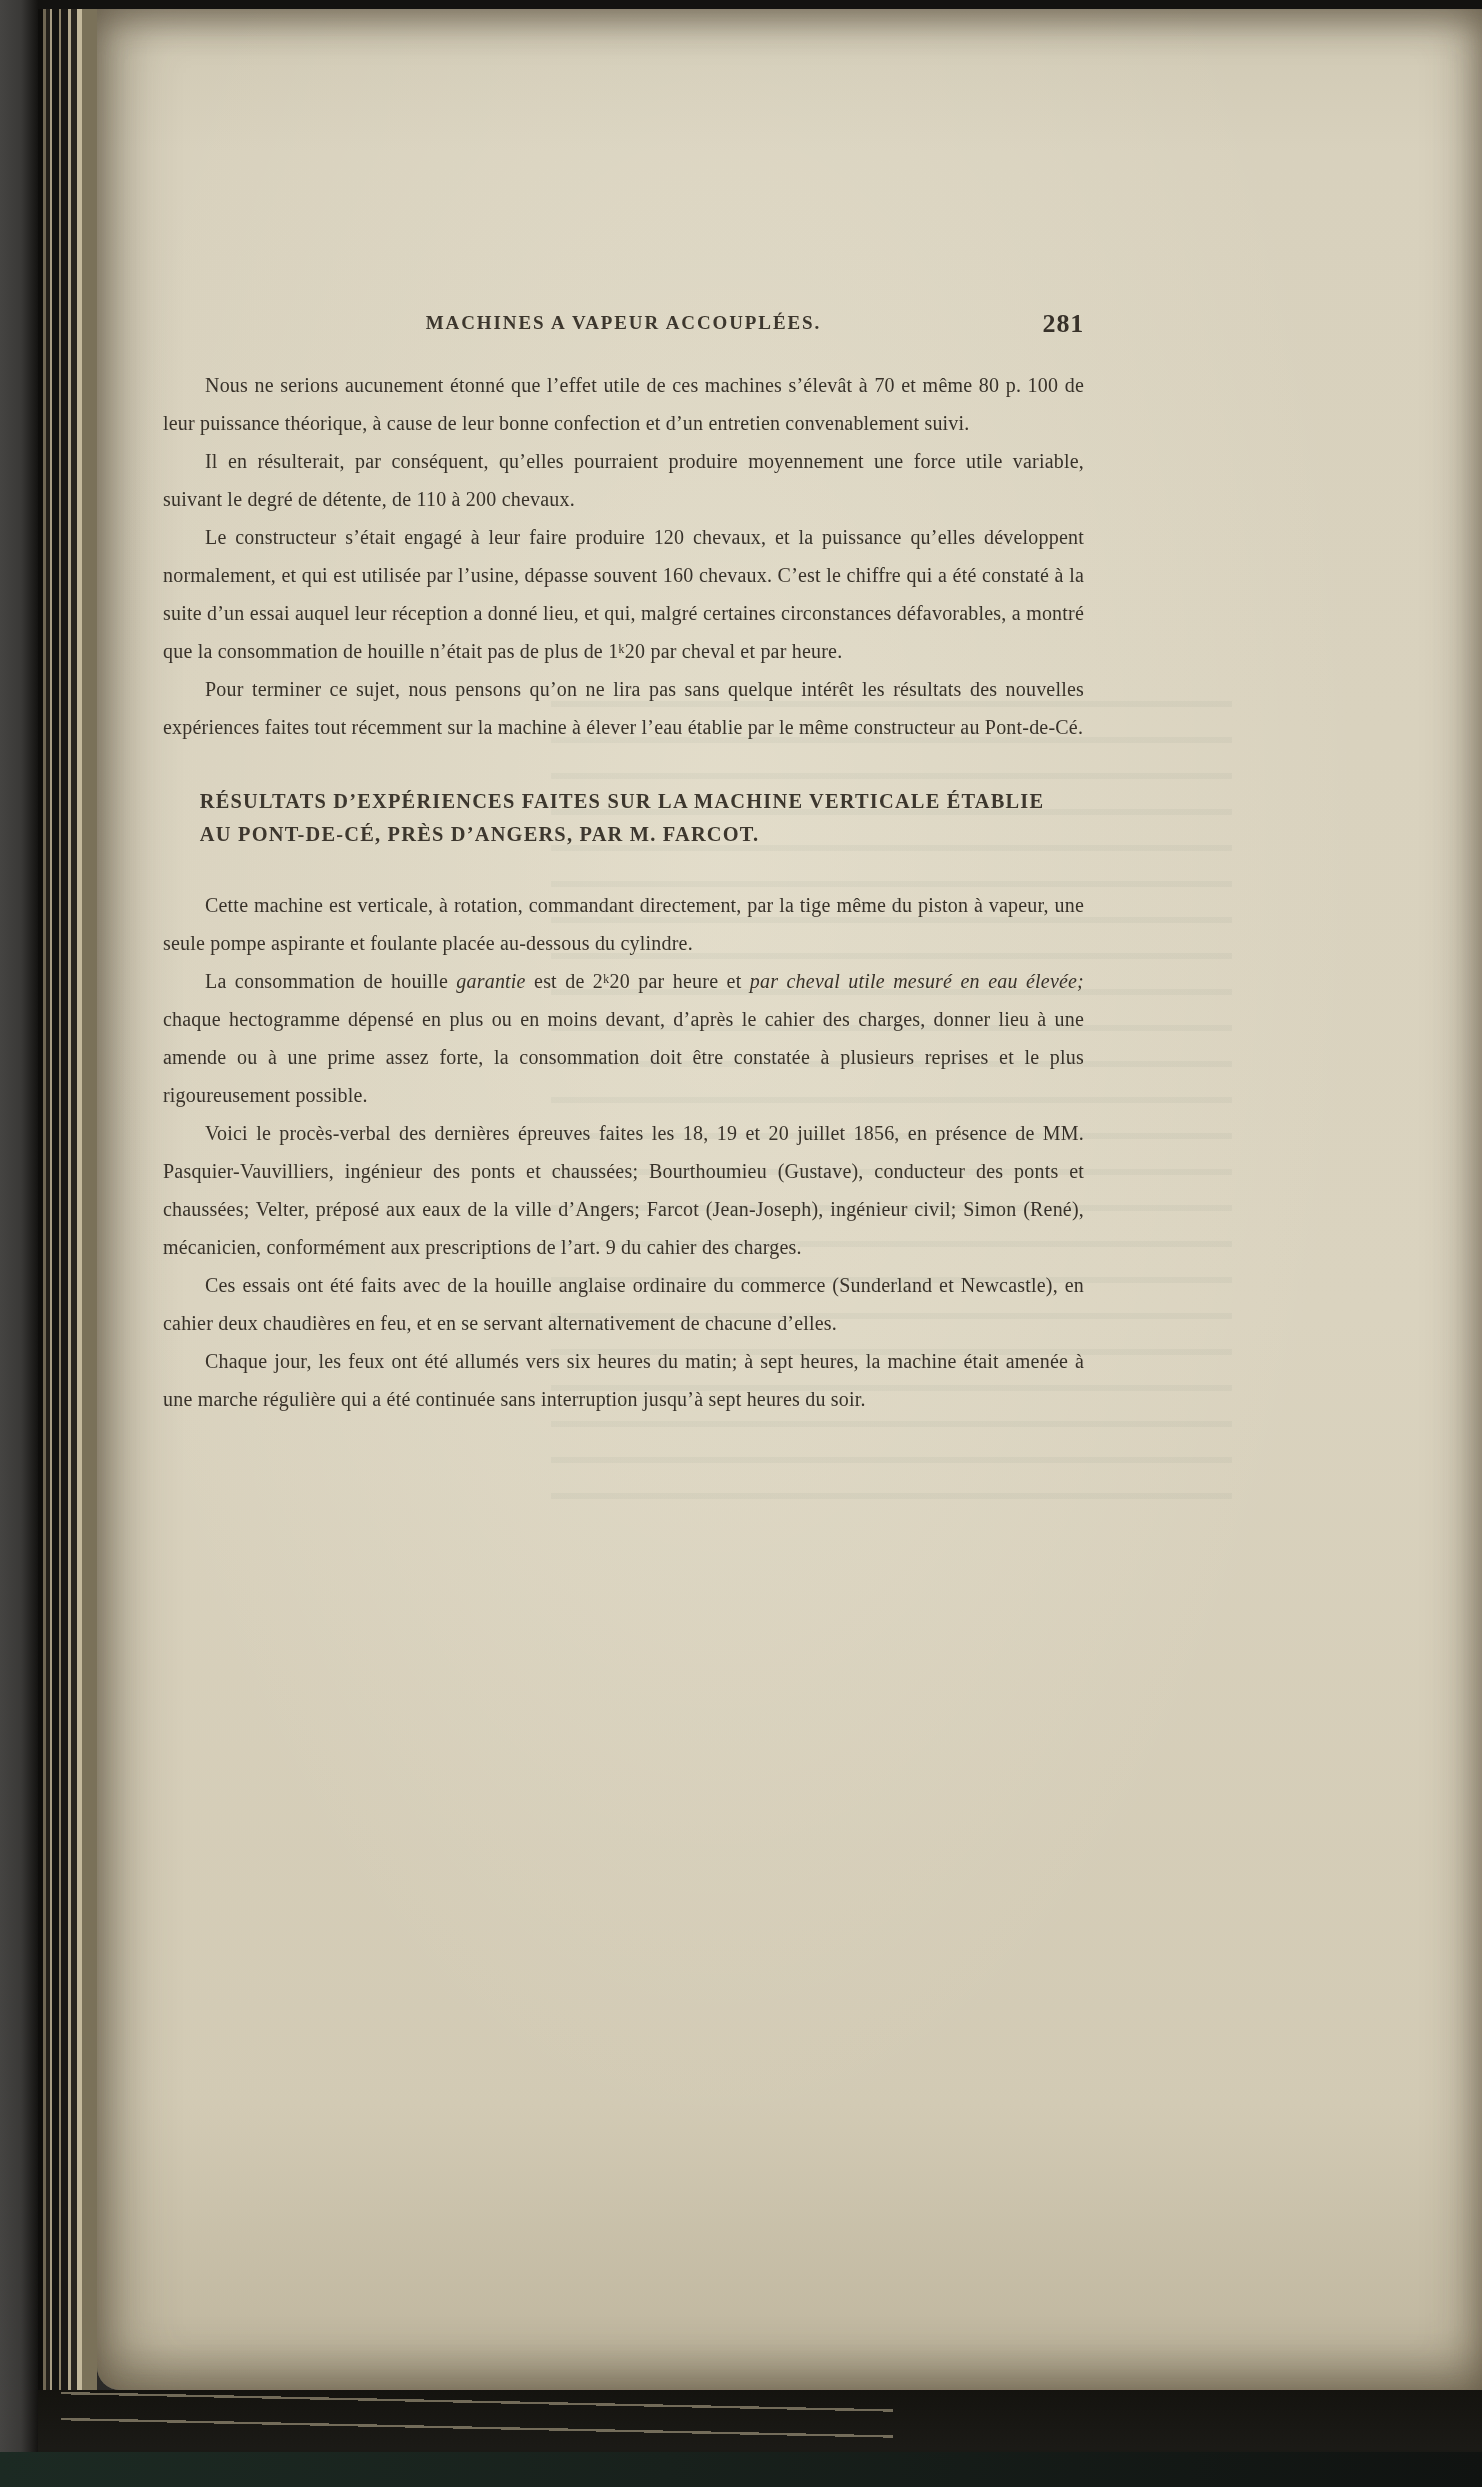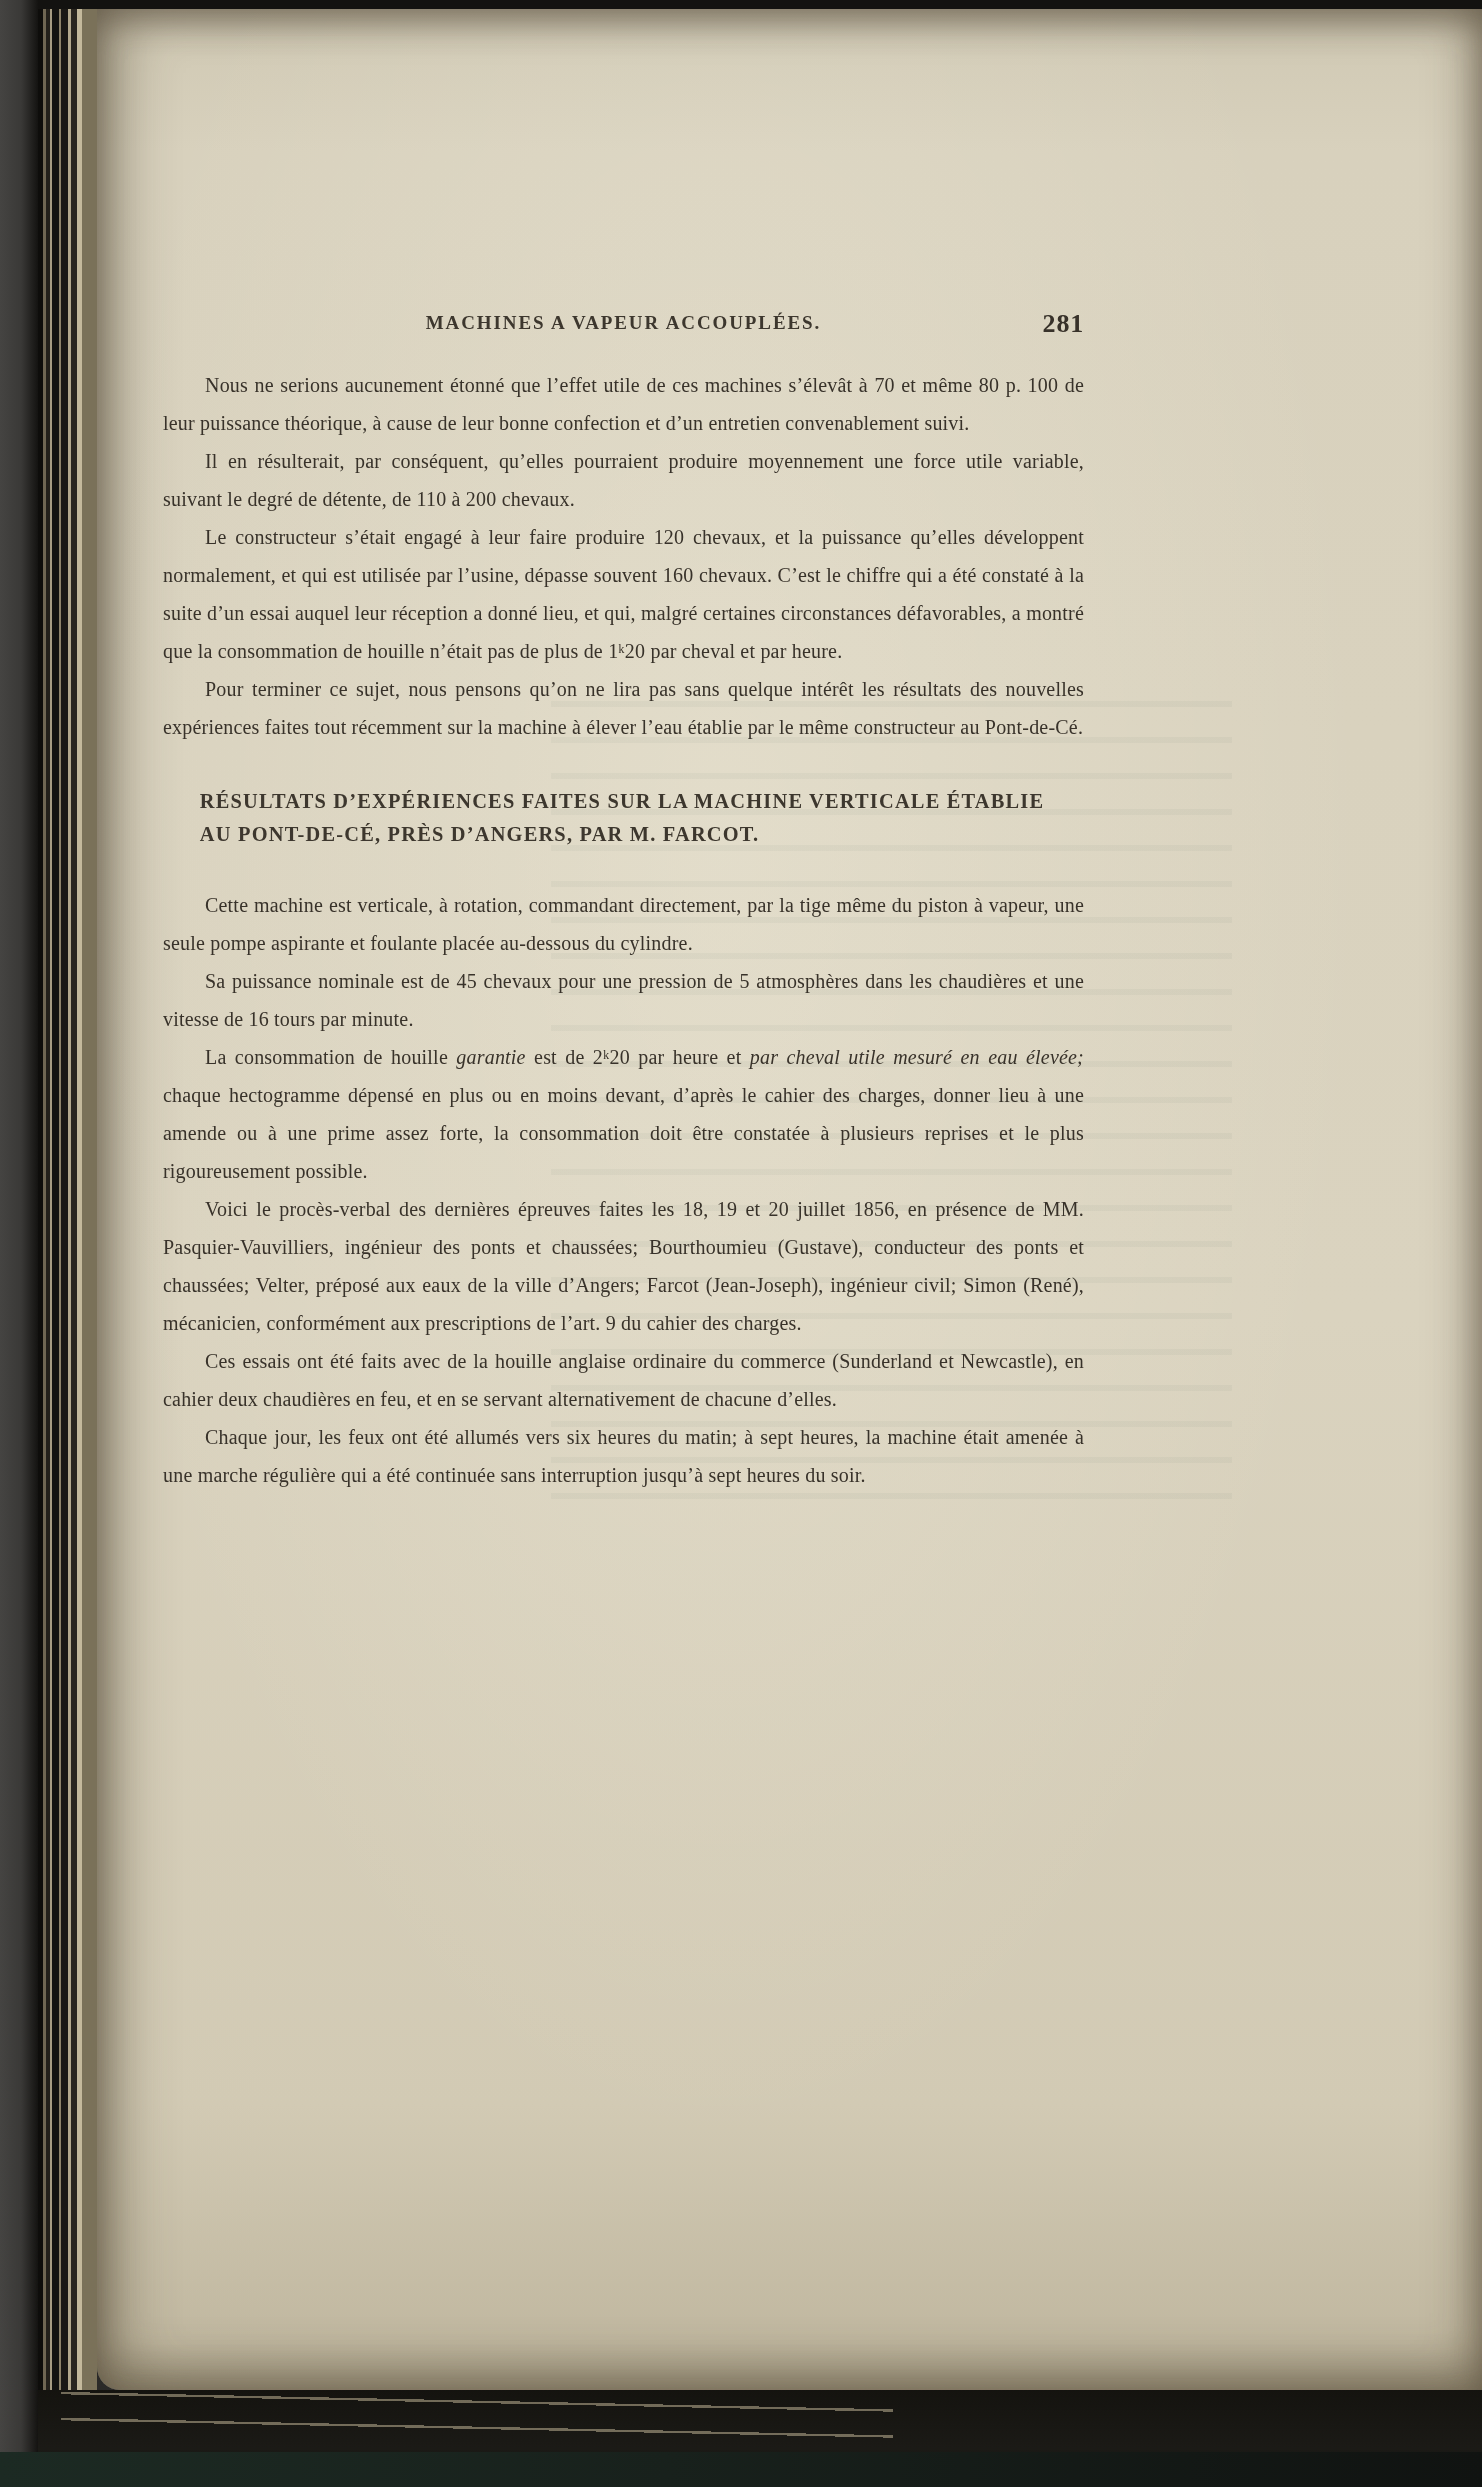--- a/index.html
+++ b/index.html
@@ -177,21 +177,20 @@
     <p class="para">Il en résulterait, par conséquent, qu’elles pourraient produire moyennement une force utile variable, suivant le degré de détente, de 110 à 200 chevaux.</p>
     <p class="para">Le constructeur s’était engagé à leur faire produire 120 chevaux, et la puissance qu’elles développent normalement, et qui est utilisée par l’usine, dépasse souvent 160 chevaux. C’est le chiffre qui a été constaté à la suite d’un essai auquel leur réception a donné lieu, et qui, malgré certaines circonstances défavorables, a montré que la consommation de houille n’était pas de plus de 1ᵏ20 par cheval et par heure.</p>
     <p class="para">Pour terminer ce sujet, nous pensons qu’on ne lira pas sans quelque intérêt les résultats des nouvelles expériences faites tout récemment sur la machine à élever l’eau établie par le même constructeur au Pont-de-Cé.</p>
 
     <div class="section-heading">
       <div>RÉSULTATS D’EXPÉRIENCES FAITES SUR LA MACHINE VERTICALE ÉTABLIE</div>
       <div>AU PONT-DE-CÉ, PRÈS D’ANGERS, PAR M. FARCOT.</div>
     </div>
 
     <p class="para">Cette machine est verticale, à rotation, commandant directement, par la tige même du piston à vapeur, une seule pompe aspirante et foulante placée au-dessous du cylindre.</p>
-    <p class="para">Sa puissance nominale est de 45 chevaux pour une pression de 5 atmosphères dans les chaudières et une vitesse de 16 tours par minute.</p>
 
     <p class="para">
       <span>La consommation de houille </span><i class="it">garantie</i><span> est de 2ᵏ20 par heure et </span><i class="it">par cheval utile mesuré en eau élevée;</i><span> chaque hectogramme dépensé en plus ou en moins devant, d’après le cahier des charges, donner lieu à une amende ou à une prime assez forte, la consommation doit être constatée à plusieurs reprises et le plus rigoureusement possible.</span>
     </p>
 
     <p class="para">Voici le procès-verbal des dernières épreuves faites les 18, 19 et 20 juillet 1856, en présence de MM. Pasquier-Vauvilliers, ingénieur des ponts et chaussées; Bourthoumieu (Gustave), conducteur des ponts et chaussées; Velter, préposé aux eaux de la ville d’Angers; Farcot (Jean-Joseph), ingénieur civil; Simon (René), mécanicien, conformément aux prescriptions de l’art. 9 du cahier des charges.</p>
     <p class="para">Ces essais ont été faits avec de la houille anglaise ordinaire du commerce (Sunderland et Newcastle), en cahier deux chaudières en feu, et en se servant alternativement de chacune d’elles.</p>
     <p class="para">Chaque jour, les feux ont été allumés vers six heures du matin; à sept heures, la machine était amenée à une marche régulière qui a été continuée sans interruption jusqu’à sept heures du soir.</p>
 
   </div>

